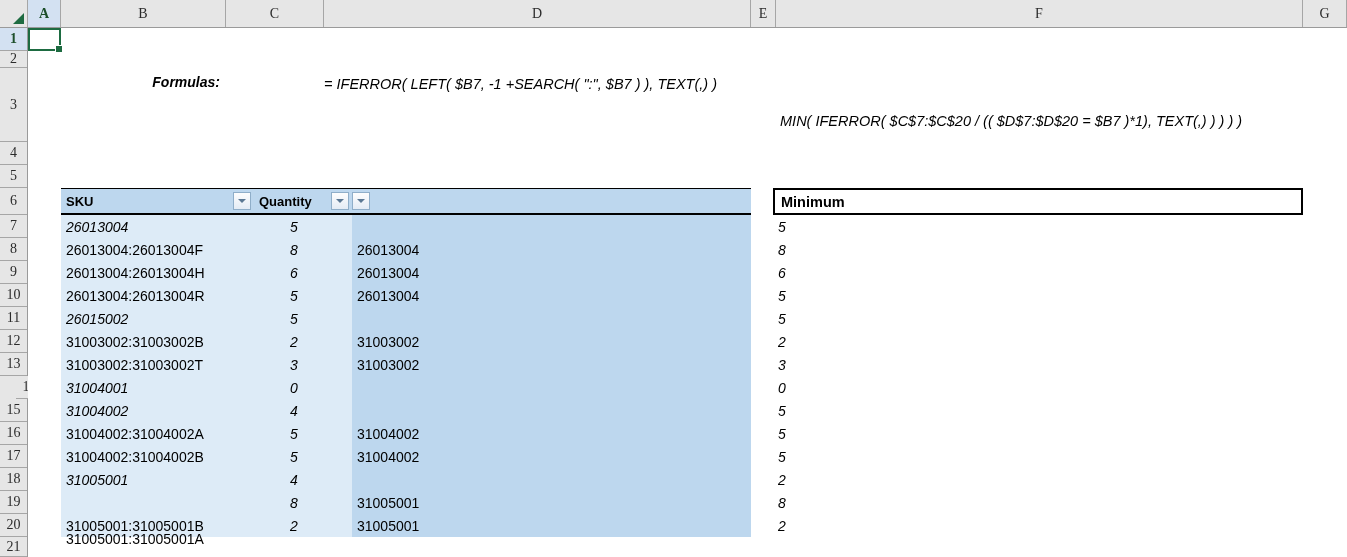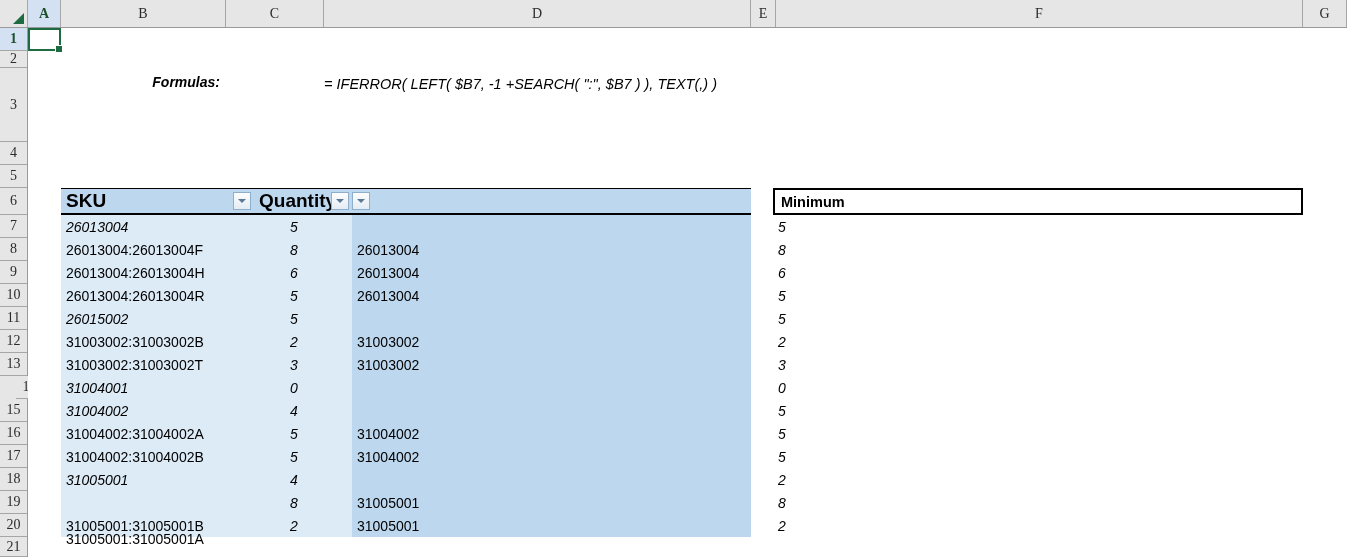--- a/index.html
+++ b/index.html
@@ -87,21 +87,21 @@
     border:1px solid #ffffff;
   }
 
   
   .tbl-head{
     position:absolute;
     background:#bdd7ee;
     border-bottom:2px solid #000000;
     box-sizing:border-box;
     display:flex;align-items:center;
-    font-weight:bold;font-size:19px;color:#000;
+    font-weight:bold;font-size:13px;color:#000;
   }
   .tbl-head.top{border-top:1px solid #000;}
   .tbl-head .lbl{padding-left:5px;flex:1;white-space:nowrap;overflow:hidden;}
   .filter-btn{
     width:18px;height:18px;margin-right:3px;
     background:linear-gradient(#fdfdfd,#e4ecf5);
     border:1px solid #8faec9;
     box-sizing:border-box;
     display:flex;align-items:center;justify-content:center;
     flex:0 0 auto;
@@ -182,20 +182,21 @@
       <div class="handle"></div>
     </div>
 
     <div class="cell" style="left:33px;top:40px;width:165px;height:28px;">
       <div class="txt c-right bold ital">Formulas:</div>
     </div>
 
     <div class="formula-block" style="left:296px;top:46px;">= IFERROR( LEFT( $B7, -1 +SEARCH( ":", $B7 ) ), TEXT(,) )</div>
 
     <div class="formula-block" style="left:748px;top:41px;">
+      <div> MIN( IFERROR( $C$7:$C$20 / (( $D$7:$D$20 = $B7 )*1), TEXT(,) ) ) ) )</div>
     </div>
 
     <div class="tbl-body-light" style="left:33px;top:187px;width:291px;height:322px;"></div>
     <div class="tbl-body-dark" style="left:324px;top:187px;width:399px;height:322px;"></div>
 
     <div class="tbl-head top" style="left:33px;top:160px;width:193px;height:27px;">
       <div class="lbl">SKU</div>
       <div class="filter-btn">
           <i></i>
         </div>

